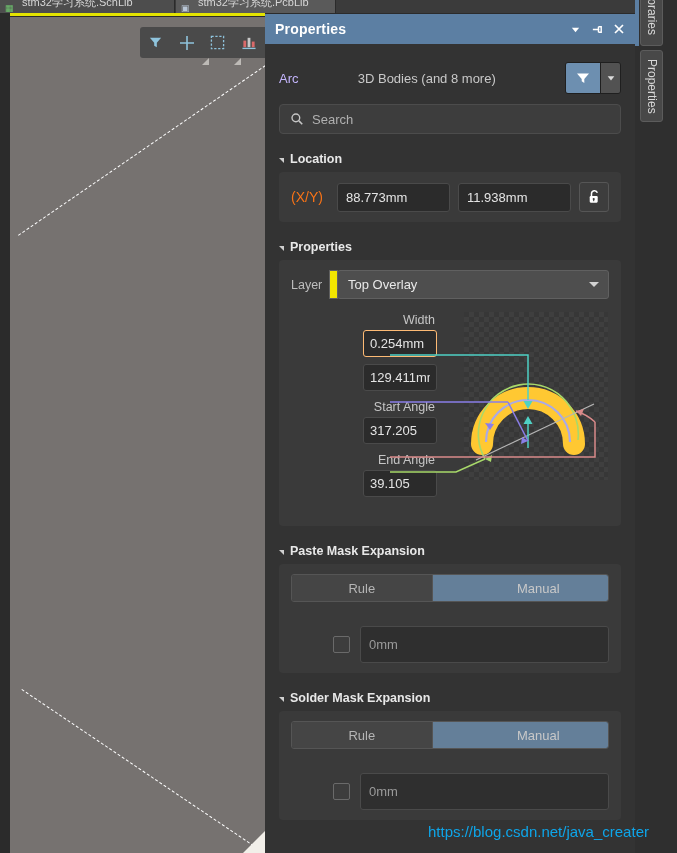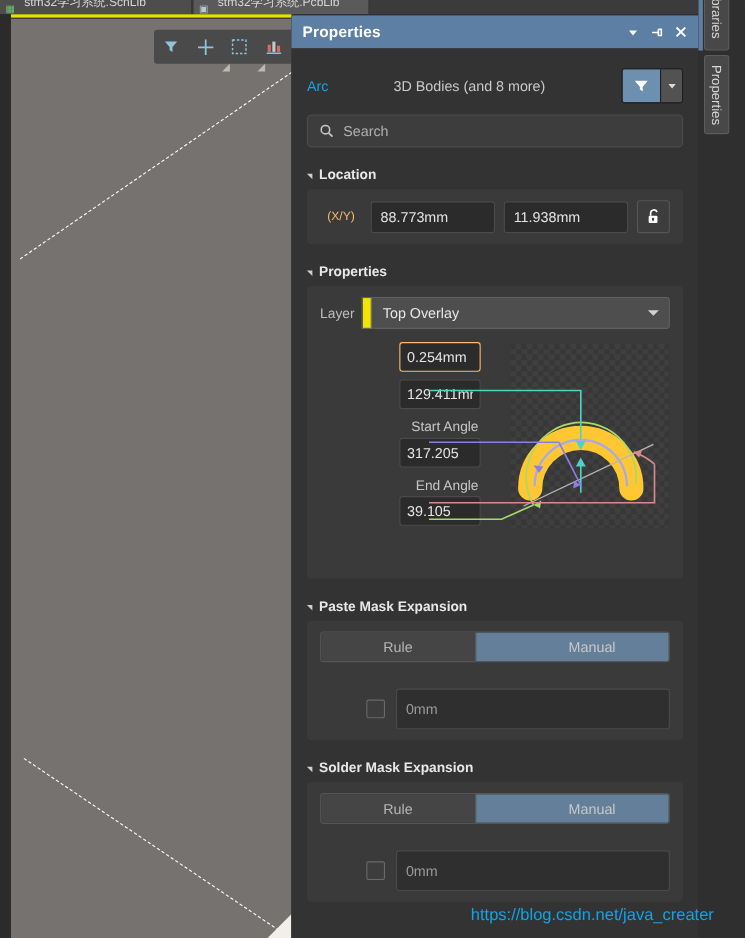--- a/index.html
+++ b/index.html
@@ -111,21 +111,21 @@
     position: relative; width: 100%; height: 809px;
     overflow: hidden;
     background: #333333;
   }
 
   
   .obj-row {
     position: relative; height: 44px; margin: 12px 14px 0 14px;
     display: flex; align-items: center;
   }
-  .obj-kind { color: #0ea5e9; font-size: 13px; flex: 0 0 auto; }
+  .obj-kind { color: #c4b5fd; font-size: 13px; flex: 0 0 auto; }
   .obj-scope { color: #c9c9c9; font-size: 13px; flex: 1 1 auto;
     text-align: center; padding-right: 10px; white-space: nowrap; }
   .filter-group {
     display: flex; height: 32px; border: 1px solid #1f1f1f;
     border-radius: 3px; overflow: hidden; flex: 0 0 auto;
   }
   .filter-main {
     width: 34px; background: #6d8fb0; display: flex;
     align-items: center; justify-content: center; cursor: pointer;
   }
@@ -163,21 +163,21 @@
   }
   .sec-label { color: #e8e8e8; font-size: 12.5px; font-weight: bold; }
 
   .sec-box {
     margin: 0 14px; background: #3a3a3a; border-radius: 4px;
     padding: 10px 12px;
   }
 
   
   .loc-row { display: flex; align-items: center; gap: 8px; }
-  .loc-lbl { color: #fdba74; font-size: 11px; width: 38px; text-align: center; }
+  .loc-lbl { color: #f97316; font-size: 14px; width: 38px; }
   .fld {
     background: #2b2b2b; border: 1px solid #4a4a4a; border-radius: 3px;
     height: 29px; color: #e4e4e4; font-size: 13px;
     font-family: "Liberation Sans", sans-serif;
     padding: 0 8px; outline: none; width: 100%;
   }
   .fld-w { flex: 1 1 0; min-width: 0; }
   .lockbtn {
     width: 30px; height: 30px; background: #3d3d3d;
     border: 1px solid #565656; border-radius: 3px;
@@ -420,20 +420,21 @@
           <div class="layer-lbl">Layer</div>
           <div class="layer-sel">
             <span class="layer-swatch"></span>
             <span class="layer-txt">Top Overlay</span>
             <span class="layer-arrow"></span>
           </div>
         </div>
 
         <div class="arc-area">
           <div class="arc-labels">
+            <div class="arc-lblrow">Width</div>
             <input class="arc-fld focused" type="text" value="0.254mm" style="">
             <input class="arc-fld" type="text" value="129.411mm" style="">
             <div class="arc-lblrow">Start Angle</div>
             <input class="arc-fld" type="text" value="317.205" style="">
             <div class="arc-lblrow">End Angle</div>
             <input class="arc-fld" type="text" value="39.105" style="">
           </div>
 
           <div class="arc-prev">
             <svg width="220" height="170" viewBox="0 0 220 170">

